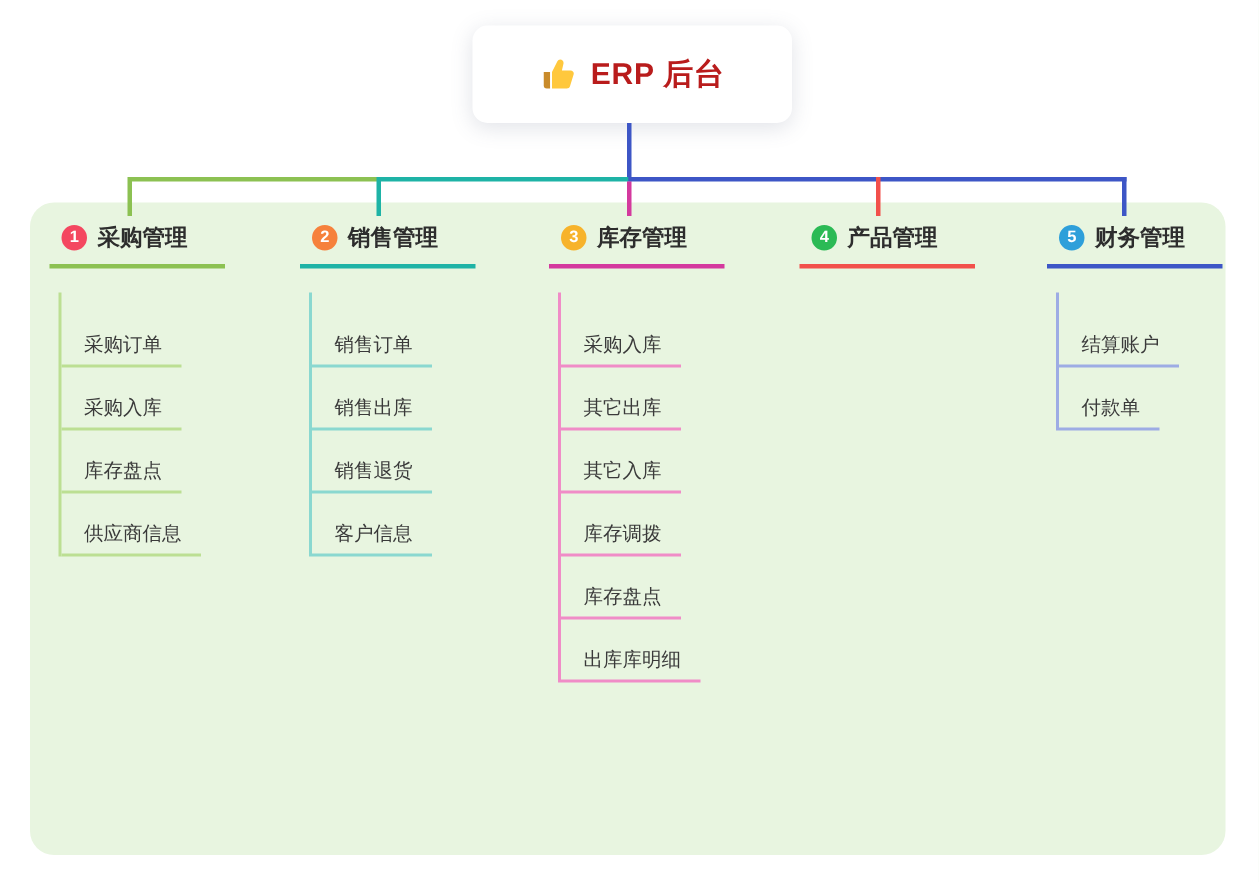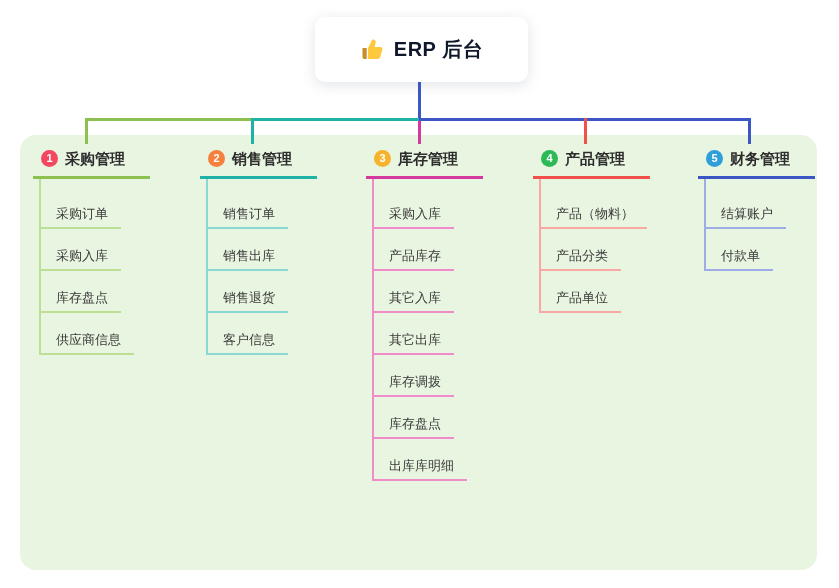--- a/index.html
+++ b/index.html
@@ -11,21 +11,21 @@
   .panel{
     position:absolute;left:20px;top:135px;width:797px;height:435px;
     border-radius:16px;background:#E8F5E0;
   }
   
   .root-node{
     position:absolute;left:315px;top:17px;width:213px;height:65px;
     background:#fff;border-radius:10px;
     box-shadow:0 3px 14px rgba(90,100,130,.18);
     display:flex;align-items:center;justify-content:center;gap:10px;
-    font-size:20px;font-weight:600;color:#0f172a;letter-spacing:.5px;
+    font-size:20px;font-weight:600;color:#b91c1c;letter-spacing:.5px;
   }
   .thumb{width:24px;height:24px;display:inline-block;}
   
   .h-line,.v-line{position:absolute;}
   .h-line{height:3px;}
   .v-line{width:3px;}
   
   .branch{position:absolute;top:149px;}
   .branch-title{
     display:flex;align-items:center;gap:7px;
@@ -43,21 +43,21 @@
     margin-left:6px;border-left:2px solid var(--lc);width:max-content;
   }
   .child{
     height:42px;box-sizing:border-box;width:max-content;
     display:flex;align-items:flex-end;
     border-bottom:2px solid var(--lc);
     padding:0 13px 7px 15px;
     font-size:13px;color:#3A3A3A;line-height:1;white-space:nowrap;
     cursor:default;
   }
-  .child:first-child{height:50px;}
+  .child:first-child{height:50px;margin-top:16px;}
 </style>
 </head>
 <body>
 
 <div id="stage">
 
   <div class="panel" style="background: rgb(232, 245, 224);"></div>
 
   <div class="root-node">
     <span class="thumb">
@@ -105,38 +105,32 @@
     </div>
   </div>
 
   <div class="branch" style="left: 366px; --c: #D4399E; --lc: #F08CC7; --bc: #F7B32B;">
     <div class="branch-title">
       <span class="badge">3</span>
       <span>库存管理</span>
     </div>
     <div class="children">
       <div class="child">采购入库</div>
-      <div class="child">产品库存</div>
+      <div class="child">其它出库</div>
       <div class="child">其它入库</div>
-      <div class="child">其它出库</div>
       <div class="child">库存调拨</div>
       <div class="child">库存盘点</div>
       <div class="child">出库库明细</div>
     </div>
   </div>
 
   <div class="branch" style="left: 533px; --c: #F2504B; --lc: #F9A8A4; --bc: #2BBA55;">
     <div class="branch-title">
       <span class="badge">4</span>
       <span>产品管理</span>
-    </div>
-    <div class="children">
-      <div class="child">产品（物料）</div>
-      <div class="child">产品分类</div>
-      <div class="child">产品单位</div>
     </div>
   </div>
 
   <div class="branch" style="left: 698px; --c: #3D56C6; --lc: #9DACE4; --bc: #2E9FDA;">
     <div class="branch-title">
       <span class="badge">5</span>
       <span>财务管理</span>
     </div>
     <div class="children">
       <div class="child">结算账户</div>

